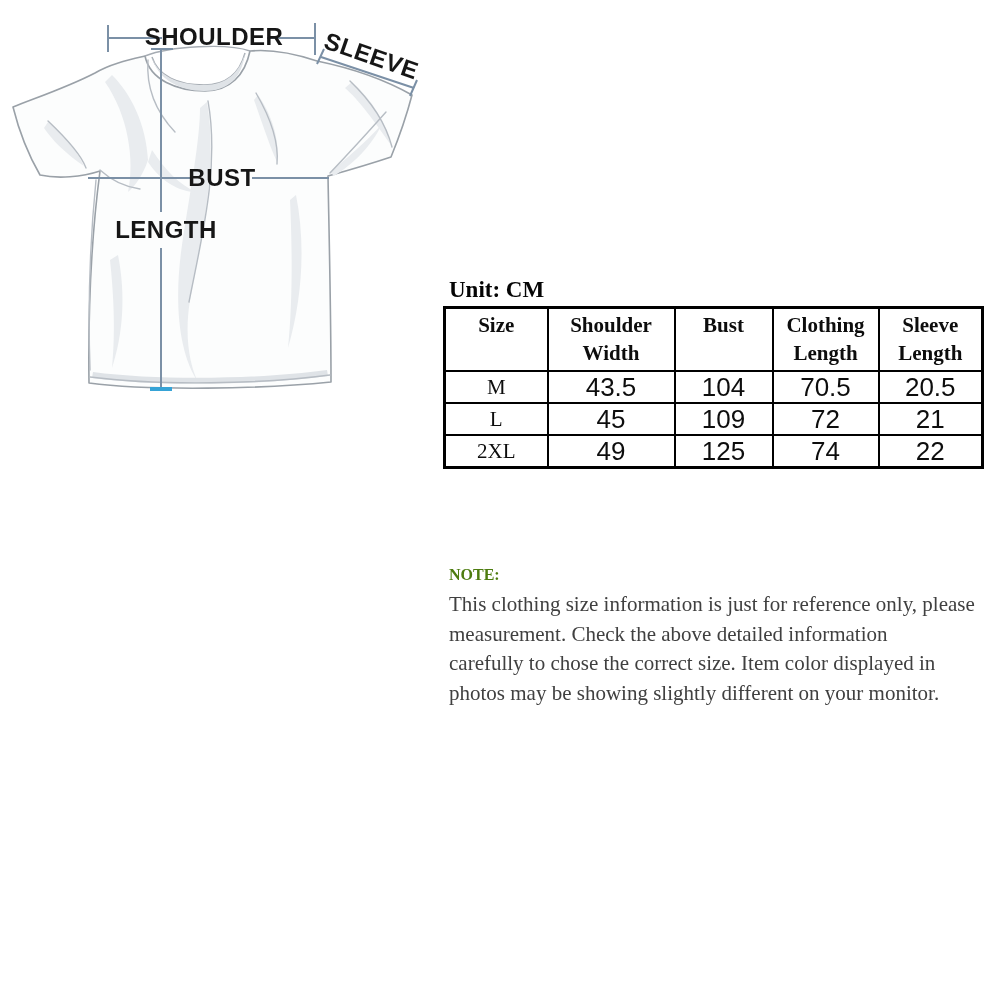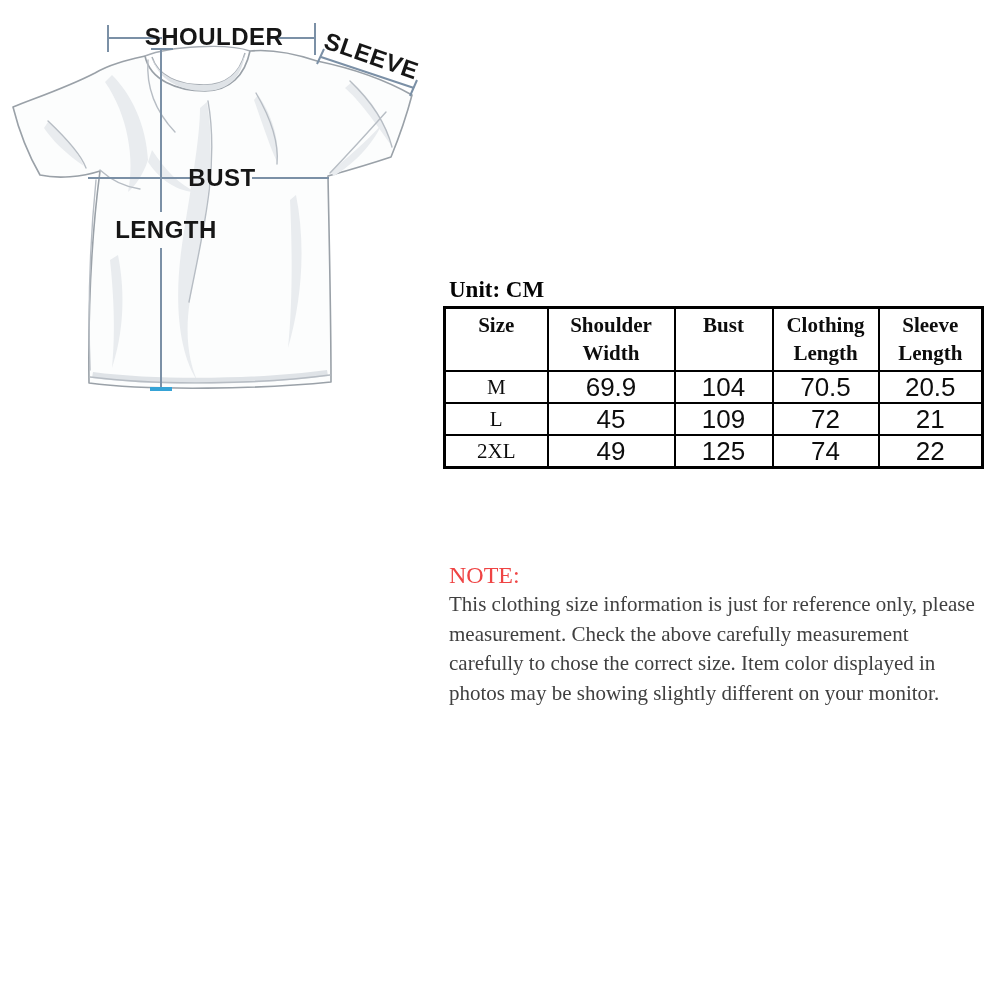--- a/index.html
+++ b/index.html
@@ -38,21 +38,21 @@
     font-family:"Liberation Serif", serif;font-weight:bold;font-size:21px;
     vertical-align:top;height:59px;line-height:28px;padding-top:2px;margin-top:27px;
   }
   table.size-chart td{height:30px;vertical-align:middle;}
   td.cell-size{font-family:"Liberation Serif", serif;font-size:21px;}
   td.cell-num{font-family:"Liberation Sans", sans-serif;font-size:26px;line-height:26px;}
   col.c1{width:103px;} col.c2{width:127px;} col.c3{width:98px;} col.c4{width:106px;} col.c5{width:104px;}
 
   
   .note{position:absolute;left:449px;top:560px;width:552px;}
-  .note-title{color:#ef4444;font-weight:normal;font-size:24px;line-height:30px;}
+  .note-title{color:#4d7c0f;font-weight:bold;font-size:16px;line-height:30px;}
   .note-line{font-size:21px;line-height:29.6px;white-space:nowrap;color:#404040;}
 </style>
 </head>
 <body>
 
 <div class="canvas">
 
   <svg id="tshirt-svg" viewBox="0 0 452 412">
 
     <path class="shirt-outline" d="
@@ -142,21 +142,21 @@
         </th>
         <th>
           <div>Sleeve</div>
           <div>Length</div>
         </th>
       </tr>
     </thead>
     <tbody>
       <tr>
         <td class="cell-size">M</td>
-        <td class="cell-num">69.9</td>
+        <td class="cell-num">43.5</td>
         <td class="cell-num">104</td>
         <td class="cell-num">70.5</td>
         <td class="cell-num">20.5</td>
       </tr>
       <tr>
         <td class="cell-size">L</td>
         <td class="cell-num">45</td>
         <td class="cell-num">109</td>
         <td class="cell-num">72</td>
         <td class="cell-num">21</td>
@@ -167,18 +167,18 @@
         <td class="cell-num">125</td>
         <td class="cell-num">74</td>
         <td class="cell-num">22</td>
       </tr>
     </tbody>
   </table>
 
   <div class="note">
     <div class="note-title">NOTE:</div>
     <div class="note-line">This clothing size information is just for reference only, please</div>
-    <div class="note-line">measurement. Check the above carefully measurement</div>
+    <div class="note-line">measurement. Check the above detailed information</div>
     <div class="note-line">carefully to chose the correct size. Item color displayed in</div>
     <div class="note-line">photos may be showing slightly different on your monitor.</div>
   </div>
 
 </div>
 
 </body></html>

